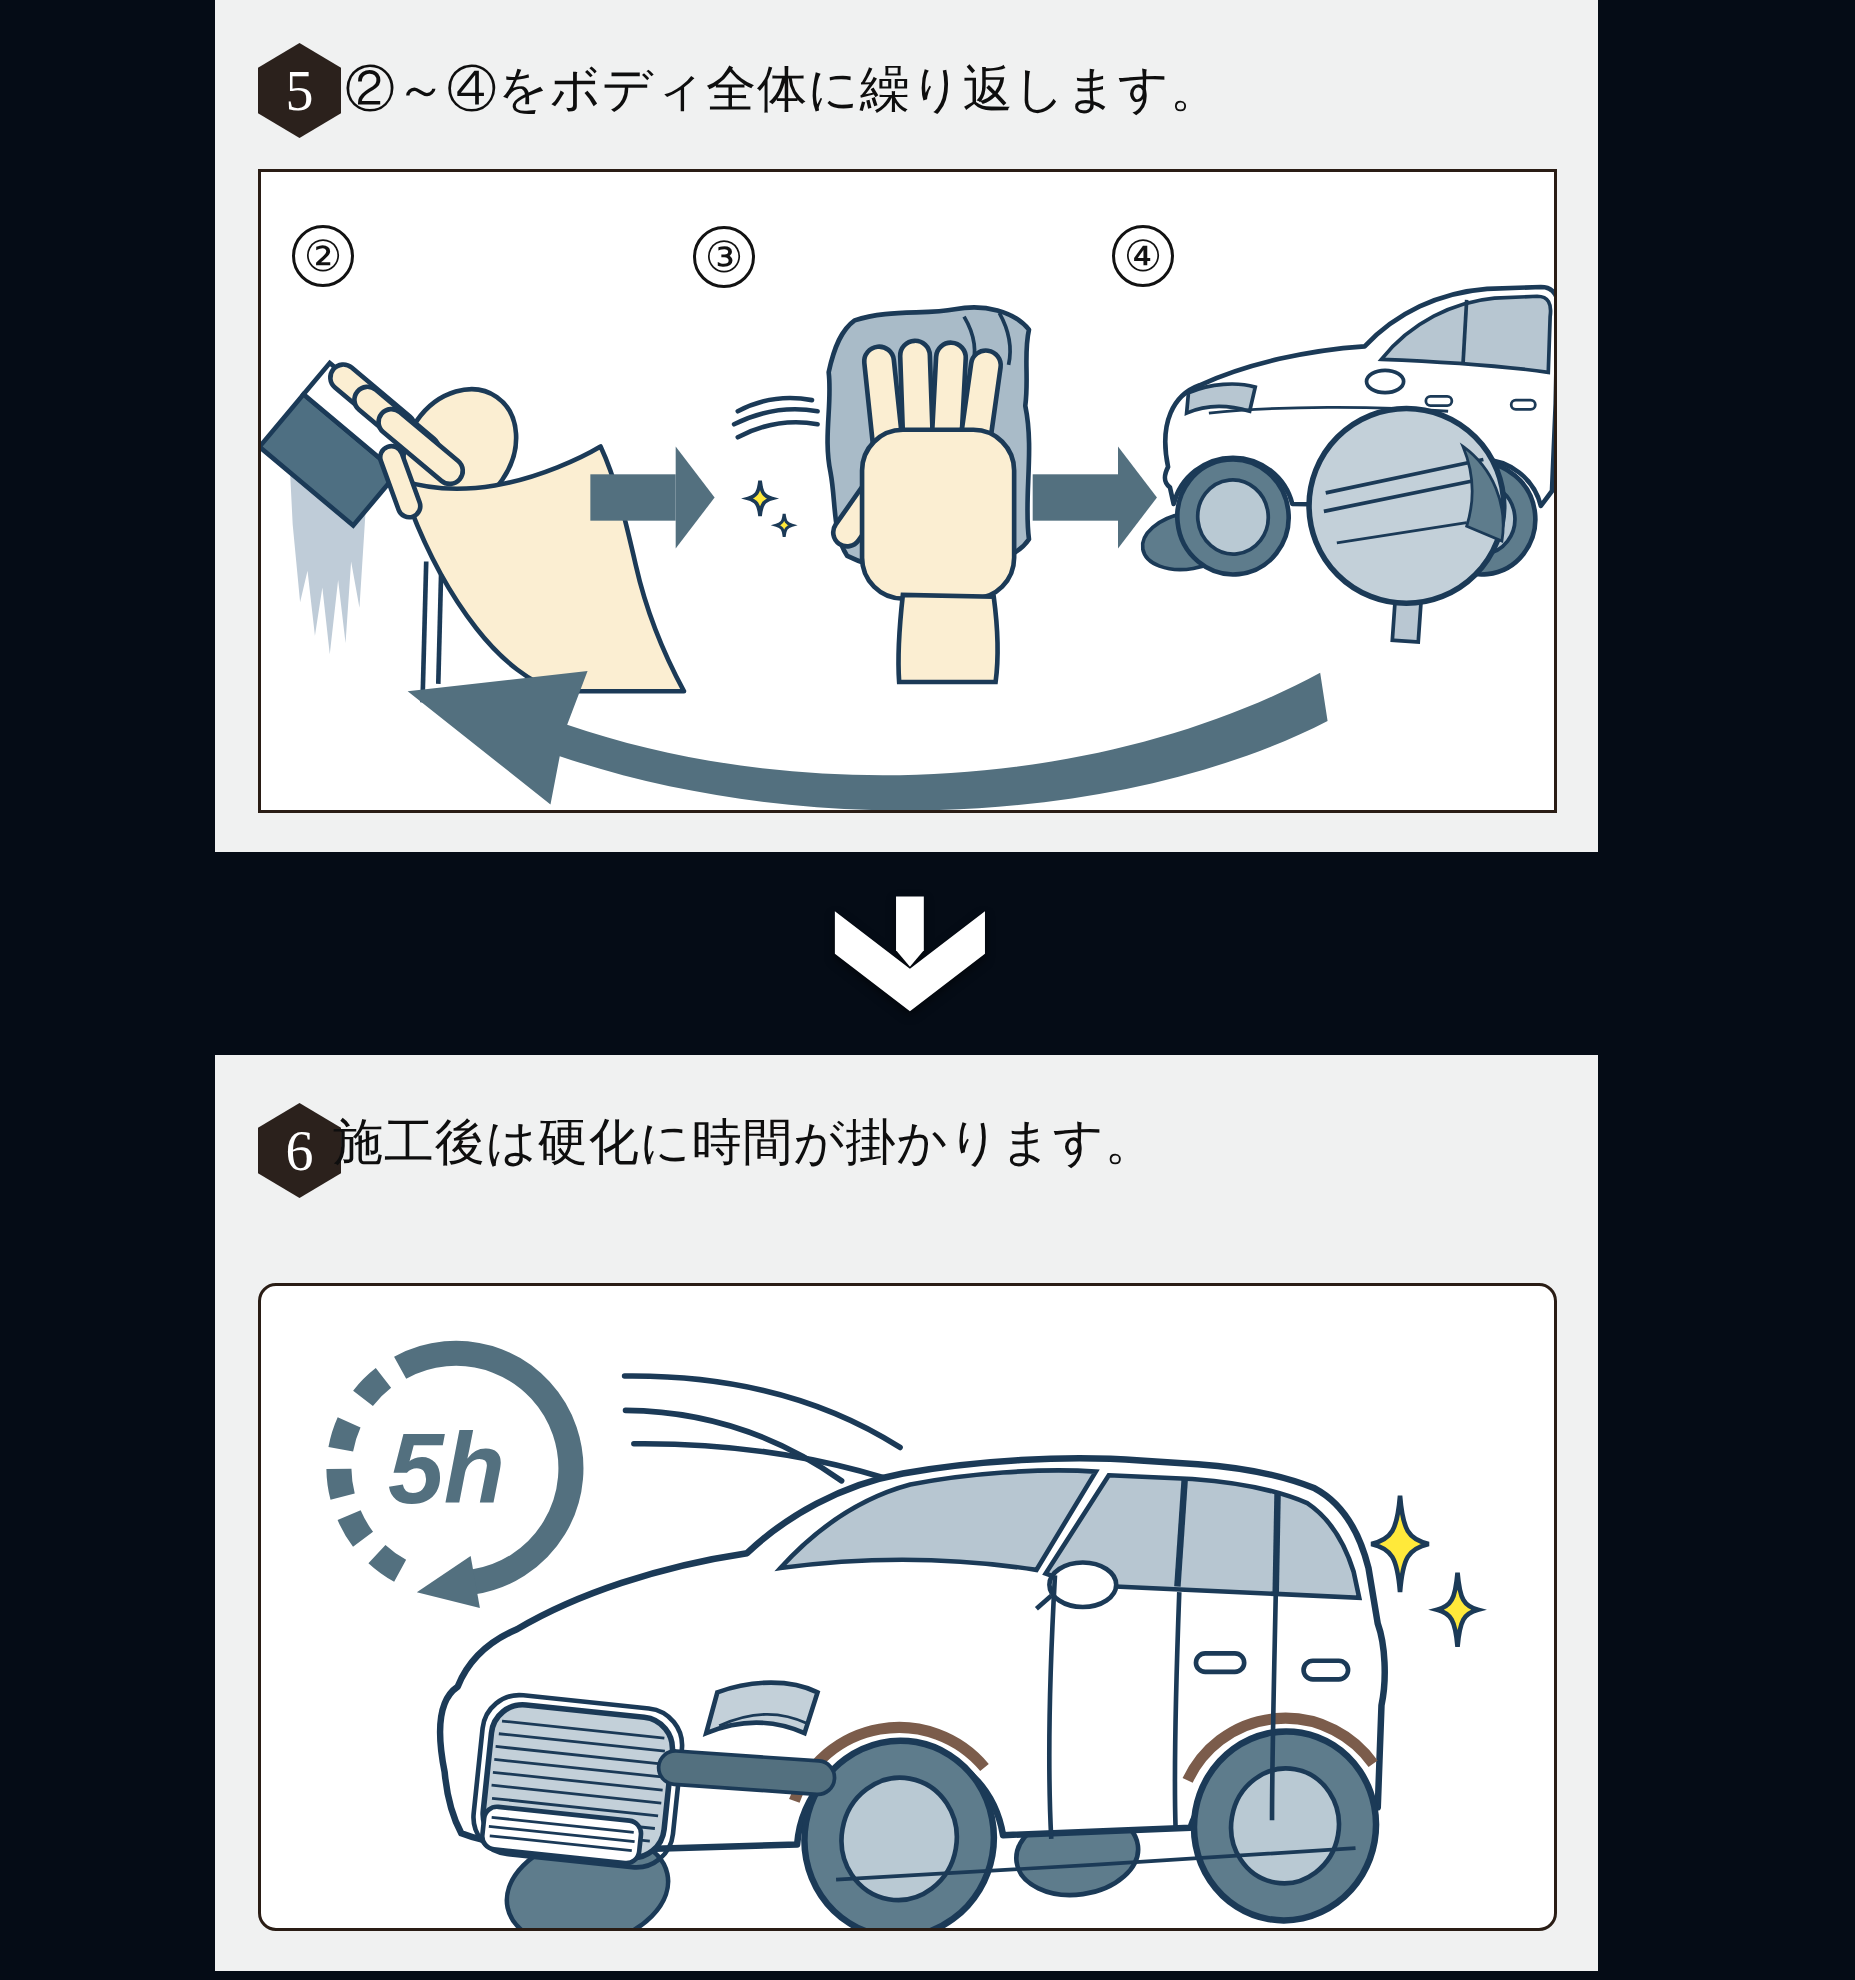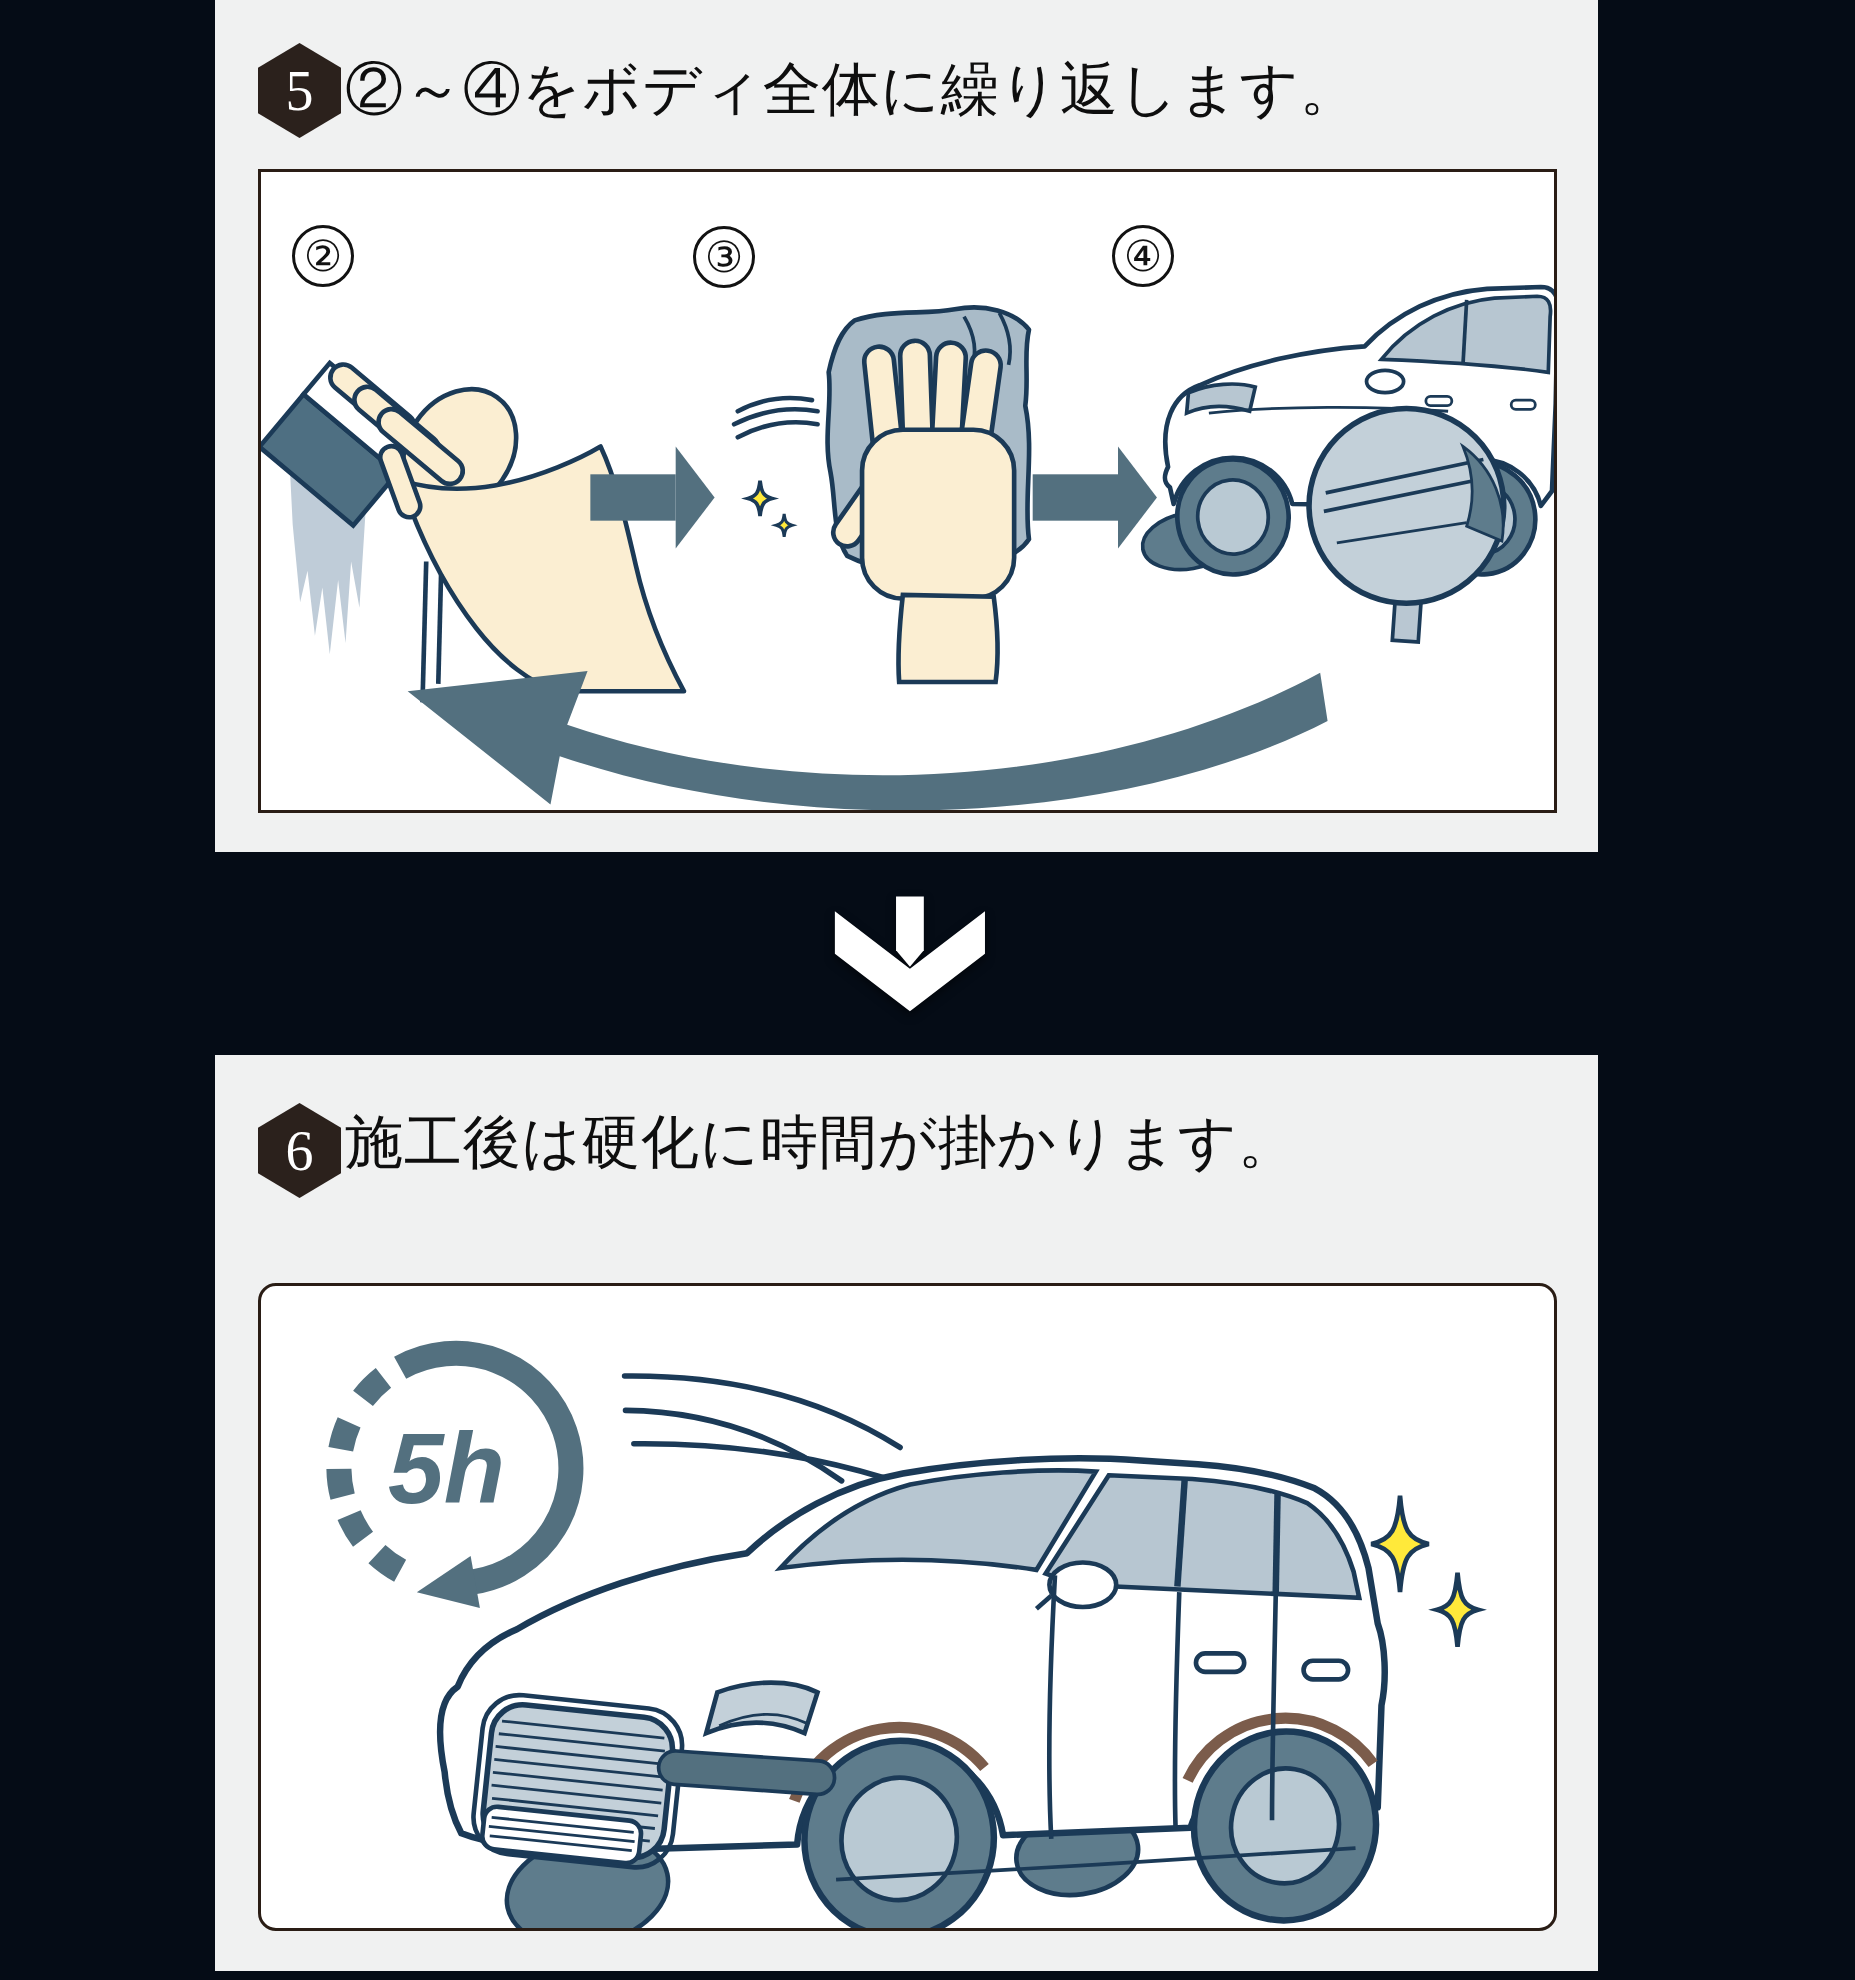--- a/index.html
+++ b/index.html
@@ -5,21 +5,21 @@
   html,body{margin:0;padding:0;background:#050c16;}
   .canvas{position:relative;width:1855px;height:1980px;background:#050c16;overflow:hidden;
           font-family:"Liberation Serif","DejaVu Serif",serif;}
   .panel{position:absolute;left:215px;width:1383px;background:#f0f1f1;}
   #panel-step5{top:0;height:852px;}
   #panel-step6{top:1055px;height:916px;}
   .hexagon{position:absolute;width:83px;height:95px;background:#2b211c;
            clip-path:polygon(50% 0,100% 26%,100% 74%,50% 100%,0 74%,0 26%);
            display:flex;align-items:center;justify-content:center;
            color:#ffffff;font-size:56px;font-family:"Liberation Serif",serif;}
-  .step-title{position:absolute;color:#0e0e0e;font-size:58px;line-height:67px;
+  .step-title{position:absolute;color:#0e0e0e;font-size:50px;line-height:67px;
               letter-spacing:0.9px;white-space:nowrap;font-family:"Liberation Serif","DejaVu Serif",serif;}
   .illus-box{position:absolute;left:43px;width:1293px;background:#ffffff;border:3.7px solid #2a1d15;}
   #box-step5{top:169px;height:638px;}
   #box-step6{top:228px;height:642px;border-radius:18px;}
   .circlenum{position:absolute;width:56px;height:56px;border:3.7px solid #121212;border-radius:50%;
              display:flex;align-items:center;justify-content:center;font-size:43px;color:#121212;
              font-family:"Liberation Serif",serif;background:#fff;}
   .illus-svg{position:absolute;left:0;top:0;}
   #down-arrow{position:absolute;left:831px;top:889px;filter:drop-shadow(0 4.6px 4.6px rgba(0,0,0,.5));}
 </style>
@@ -130,21 +130,21 @@
 
   <svg id="down-arrow" width="156" height="126" viewBox="0 0 168 136">
     <polygon points="70,8 100,8 100,66 85,84 70,66" fill="#ffffff"></polygon>
     <polygon points="4,24 85,86 166,24 166,70 85,132 4,70" fill="#ffffff"></polygon>
   </svg>
 
   <section class="panel" id="panel-step6">
     <div class="hexagon" style="left:43px;top:48px">
       <span>6</span>
     </div>
-    <div class="step-title" style="left:130px;top:54px">施工後は硬化に時間が掛かります。</div>
+    <div class="step-title" style="left:118px;top:54px">施工後は硬化に時間が掛かります。</div>
 
     <div class="illus-box" id="box-step6">
       <svg class="illus-svg" width="1293" height="642" viewBox="0 0 1394 692">
 
         <g>
           <path d="M150,88 A124,124 0 1 1 229,319" fill="none" stroke="#53707f" stroke-width="27"></path>
           <polygon points="226,291 236,347 168,330" fill="#53707f"></polygon>
           <g fill="none" stroke="#53707f" stroke-width="27">
             <path d="M150,307 A124,124 0 0 1 125,289"></path>
             <path d="M110,273 A124,124 0 0 1 95,247"></path>

